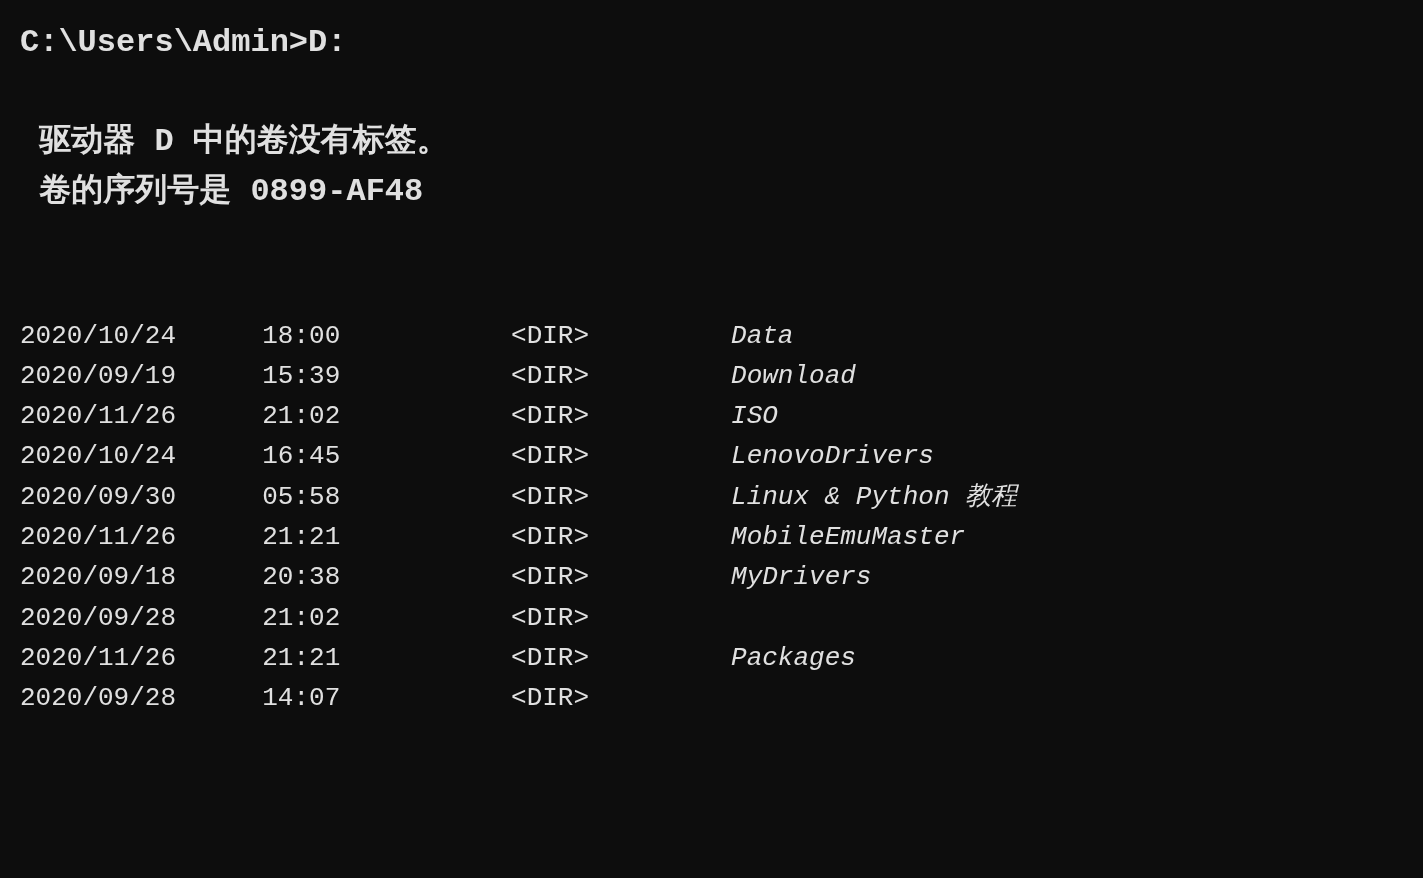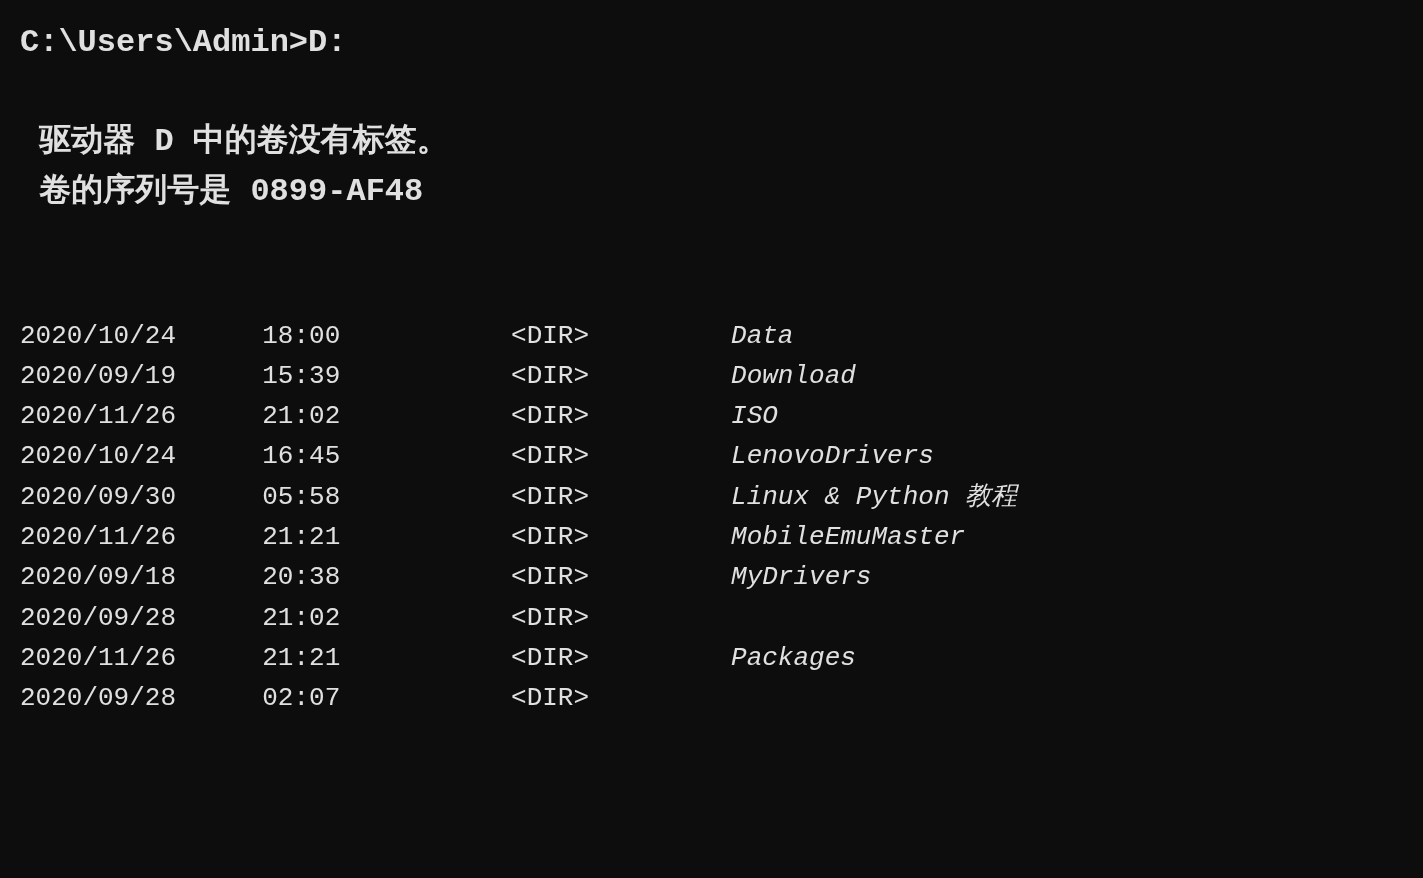--- a/index.html
+++ b/index.html
@@ -82,15 +82,15 @@
   <div class="dir-listing" id="dir-listing">
   <div class="dir-row"><span class="col-date">2020/10/24</span><span>  </span><span class="col-time">18:00</span><span>        </span><span class="col-type">&lt;DIR&gt;</span><span class="col-name">Data</span></div>
       <div class="dir-row"><span class="col-date">2020/09/19</span><span>  </span><span class="col-time">15:39</span><span>        </span><span class="col-type">&lt;DIR&gt;</span><span class="col-name">Download</span></div>
       <div class="dir-row"><span class="col-date">2020/11/26</span><span>  </span><span class="col-time">21:02</span><span>        </span><span class="col-type">&lt;DIR&gt;</span><span class="col-name">ISO</span></div>
       <div class="dir-row"><span class="col-date">2020/10/24</span><span>  </span><span class="col-time">16:45</span><span>        </span><span class="col-type">&lt;DIR&gt;</span><span class="col-name">LenovoDrivers</span></div>
       <div class="dir-row"><span class="col-date">2020/09/30</span><span>  </span><span class="col-time">05:58</span><span>        </span><span class="col-type">&lt;DIR&gt;</span><span class="col-name">Linux &amp; Python 教程</span></div>
       <div class="dir-row"><span class="col-date">2020/11/26</span><span>  </span><span class="col-time">21:21</span><span>        </span><span class="col-type">&lt;DIR&gt;</span><span class="col-name">MobileEmuMaster</span></div>
       <div class="dir-row"><span class="col-date">2020/09/18</span><span>  </span><span class="col-time">20:38</span><span>        </span><span class="col-type">&lt;DIR&gt;</span><span class="col-name">MyDrivers</span></div>
       <div class="dir-row"><span class="col-date">2020/09/28</span><span>  </span><span class="col-time">21:02</span><span>        </span><span class="col-type">&lt;DIR&gt;</span></div>
       <div class="dir-row"><span class="col-date">2020/11/26</span><span>  </span><span class="col-time">21:21</span><span>        </span><span class="col-type">&lt;DIR&gt;</span><span class="col-name">Packages</span></div>
-      <div class="dir-row"><span class="col-date">2020/09/28</span><span>  </span><span class="col-time">02:07</span><span>        </span><span class="col-type">&lt;DIR&gt;</span><span class="col-name"></span></div>
+      <div class="dir-row"><span class="col-date">2020/09/28</span><span>  </span><span class="col-time">14:07</span><span>        </span><span class="col-type">&lt;DIR&gt;</span><span class="col-name"></span></div>
     </div>
 </div>
 
 </body></html>

